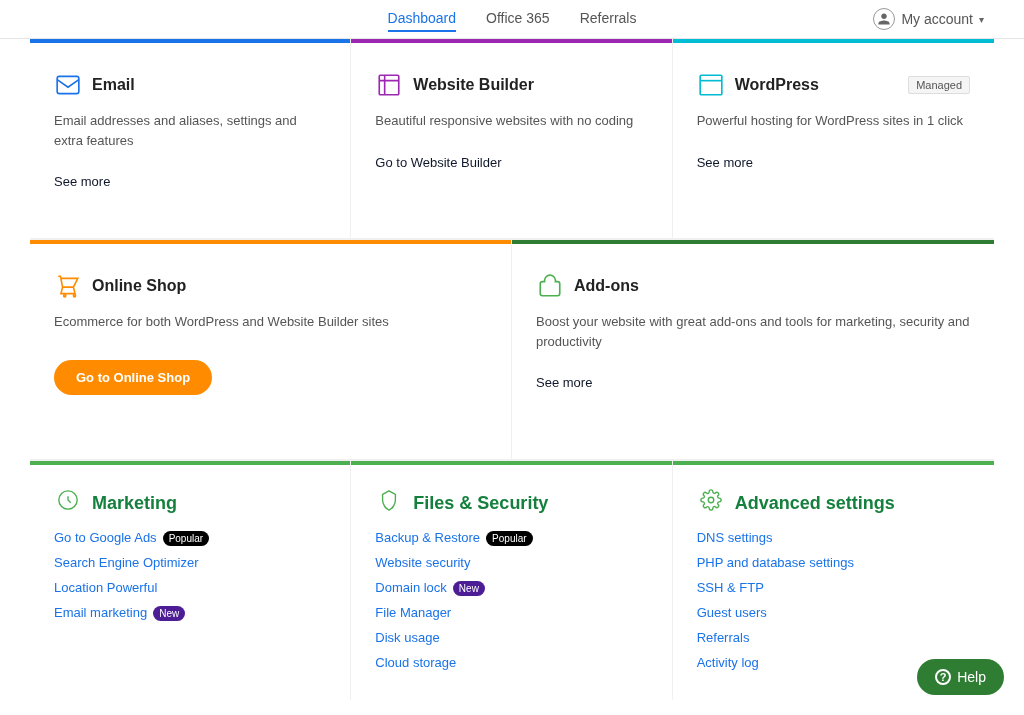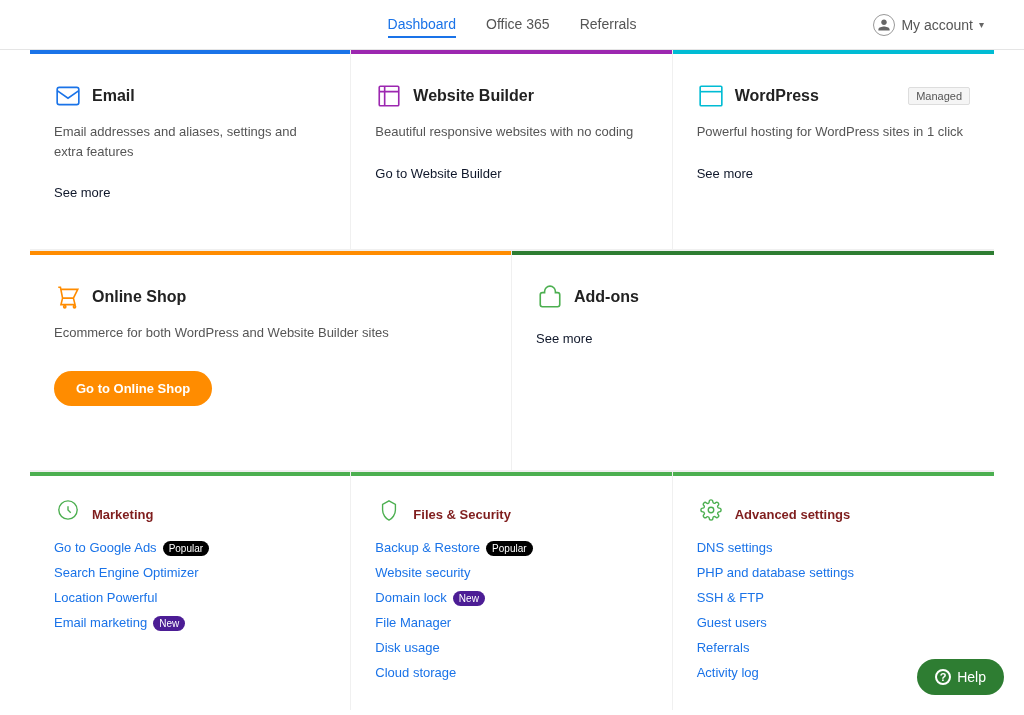--- a/index.html
+++ b/index.html
@@ -3,21 +3,21 @@
   <meta charset="utf-8">
   <style>
     * { box-sizing: border-box; margin: 0; padding: 0; }
     body { font-family: Arial, sans-serif; background: #fff; color: #333; font-size: 14px; }
 
     
     .header {
       display: flex;
       align-items: center;
       padding: 0 40px;
-      height: 50px;
+      height: 39px;
       border-bottom: 1px solid #e5e5e5;
       background: #fff;
     }
     .header-nav { display: flex; gap: 30px; flex: 1; justify-content: center; }
     .nav-item { text-decoration: none; color: #555; font-size: 14px; padding: 4px 0; cursor: pointer; }
     .nav-item.active { color: #1a73e8; border-bottom: 2px solid #1a73e8; }
     .header-account { display: flex; align-items: center; gap: 6px; color: #555; font-size: 14px; cursor: pointer; }
     .account-icon { width: 22px; height: 22px; border-radius: 50%; border: 1px solid #999; display: flex; align-items: center; justify-content: center; font-size: 12px; color: #666; }
 
     
@@ -118,23 +118,23 @@
     }
 
     .bottom-section-header {
       display: flex;
       align-items: center;
       gap: 10px;
       margin-bottom: 16px;
     }
 
     .bottom-section-title {
-      font-size: 13px;
+      font-size: 18px;
       font-weight: bold;
-      color: #7f1d1d;
+      color: #15803d;
       margin-top: 8px;
     }
 
     .bottom-link {
       display: block;
       color: #1a73e8;
       font-size: 13px;
       text-decoration: none;
       margin-bottom: 10px;
       cursor: pointer;
@@ -296,20 +296,21 @@
     <div class="card" style="min-height: 220px;">
       <div class="card-top-border border-green-dark"></div>
       <div class="card-header">
         <div class="card-icon">
           <svg width="26" height="26" viewBox="0 0 24 24" fill="none" stroke="#4caf50" stroke-width="1.5">
               <path d="M12 2a5 5 0 0 1 5 5v1h2a2 2 0 0 1 2 2v9a2 2 0 0 1-2 2H5a2 2 0 0 1-2-2v-9a2 2 0 0 1 2-2h2V7a5 5 0 0 1 5-5z"></path>
             </svg>
         </div>
         <span class="card-title">Add-ons</span>
       </div>
+      <p class="card-desc">Boost your website with great add-ons and tools for marketing, security and productivity</p>
       <a class="card-link">See more</a>
     </div>
   </div>
 
   <div class="bottom-grid" style="border-top: 1px solid #f0f0f0; margin-top: 0;">
 
     <div class="bottom-section" style="border-right: 1px solid #f0f0f0;">
       <div class="section-divider border-green"></div>
       <div class="bottom-section-header">
         <div class="card-icon">

